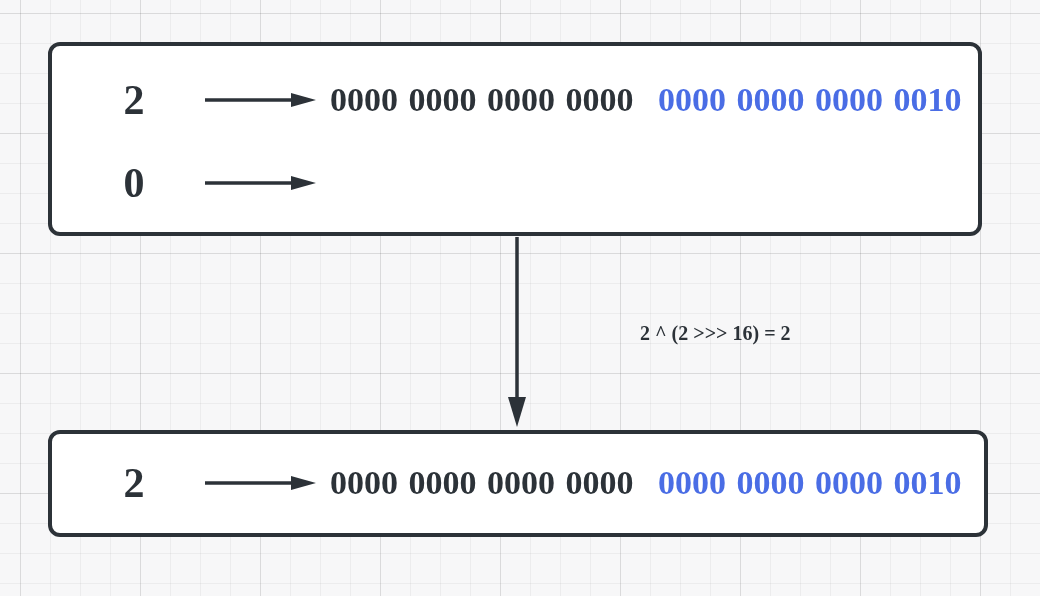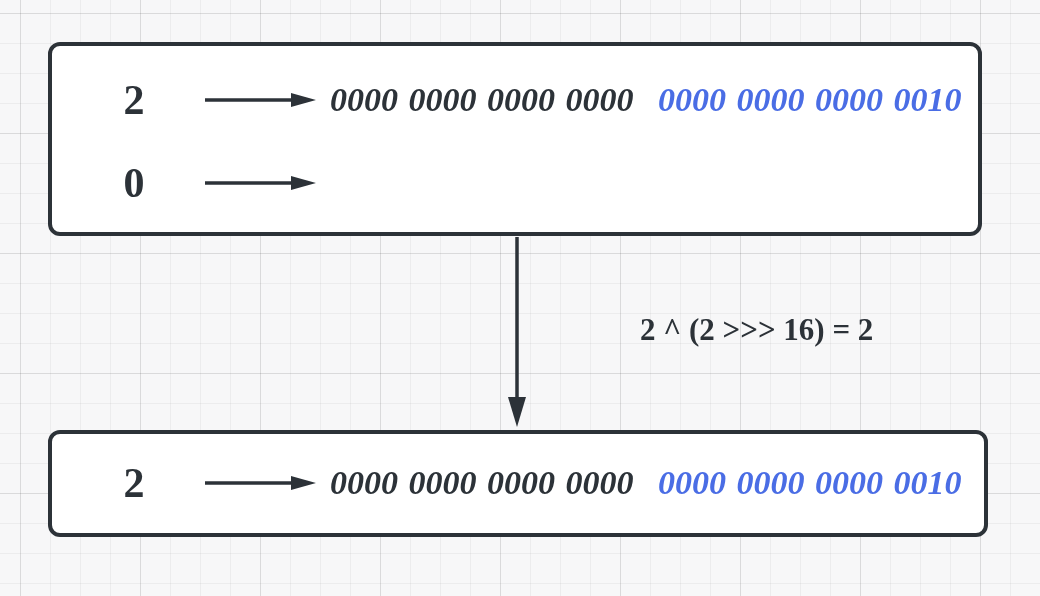--- a/index.html
+++ b/index.html
@@ -57,35 +57,34 @@
     font-weight: bold;
     line-height: 48px;
   }
   .harrow { margin-left: 40px; flex: none; color: var(--ink); }
   .bits {
     margin-left: 14px;
     font-size: 34px;
     font-weight: bold;
     word-spacing: 2px;
     letter-spacing: 0;
-    font-style: italic;
   }
   .bits .hi { color: var(--ink); }
   .bits .lo { color: var(--blue); margin-left: 14px; }
   .varrow {
     position: absolute;
     left: 503px;
     top: 237px;
     color: var(--ink);
   }
   .formula {
     position: absolute;
     left: 640px;
-    top: 312px;
-    font-size: 31px;
+    top: 322px;
+    font-size: 20px;
     font-weight: bold;
     color: var(--ink);
     white-space: nowrap;
   }
 </style>
 </head>
 <body>
 
 <div class="canvas">
 

